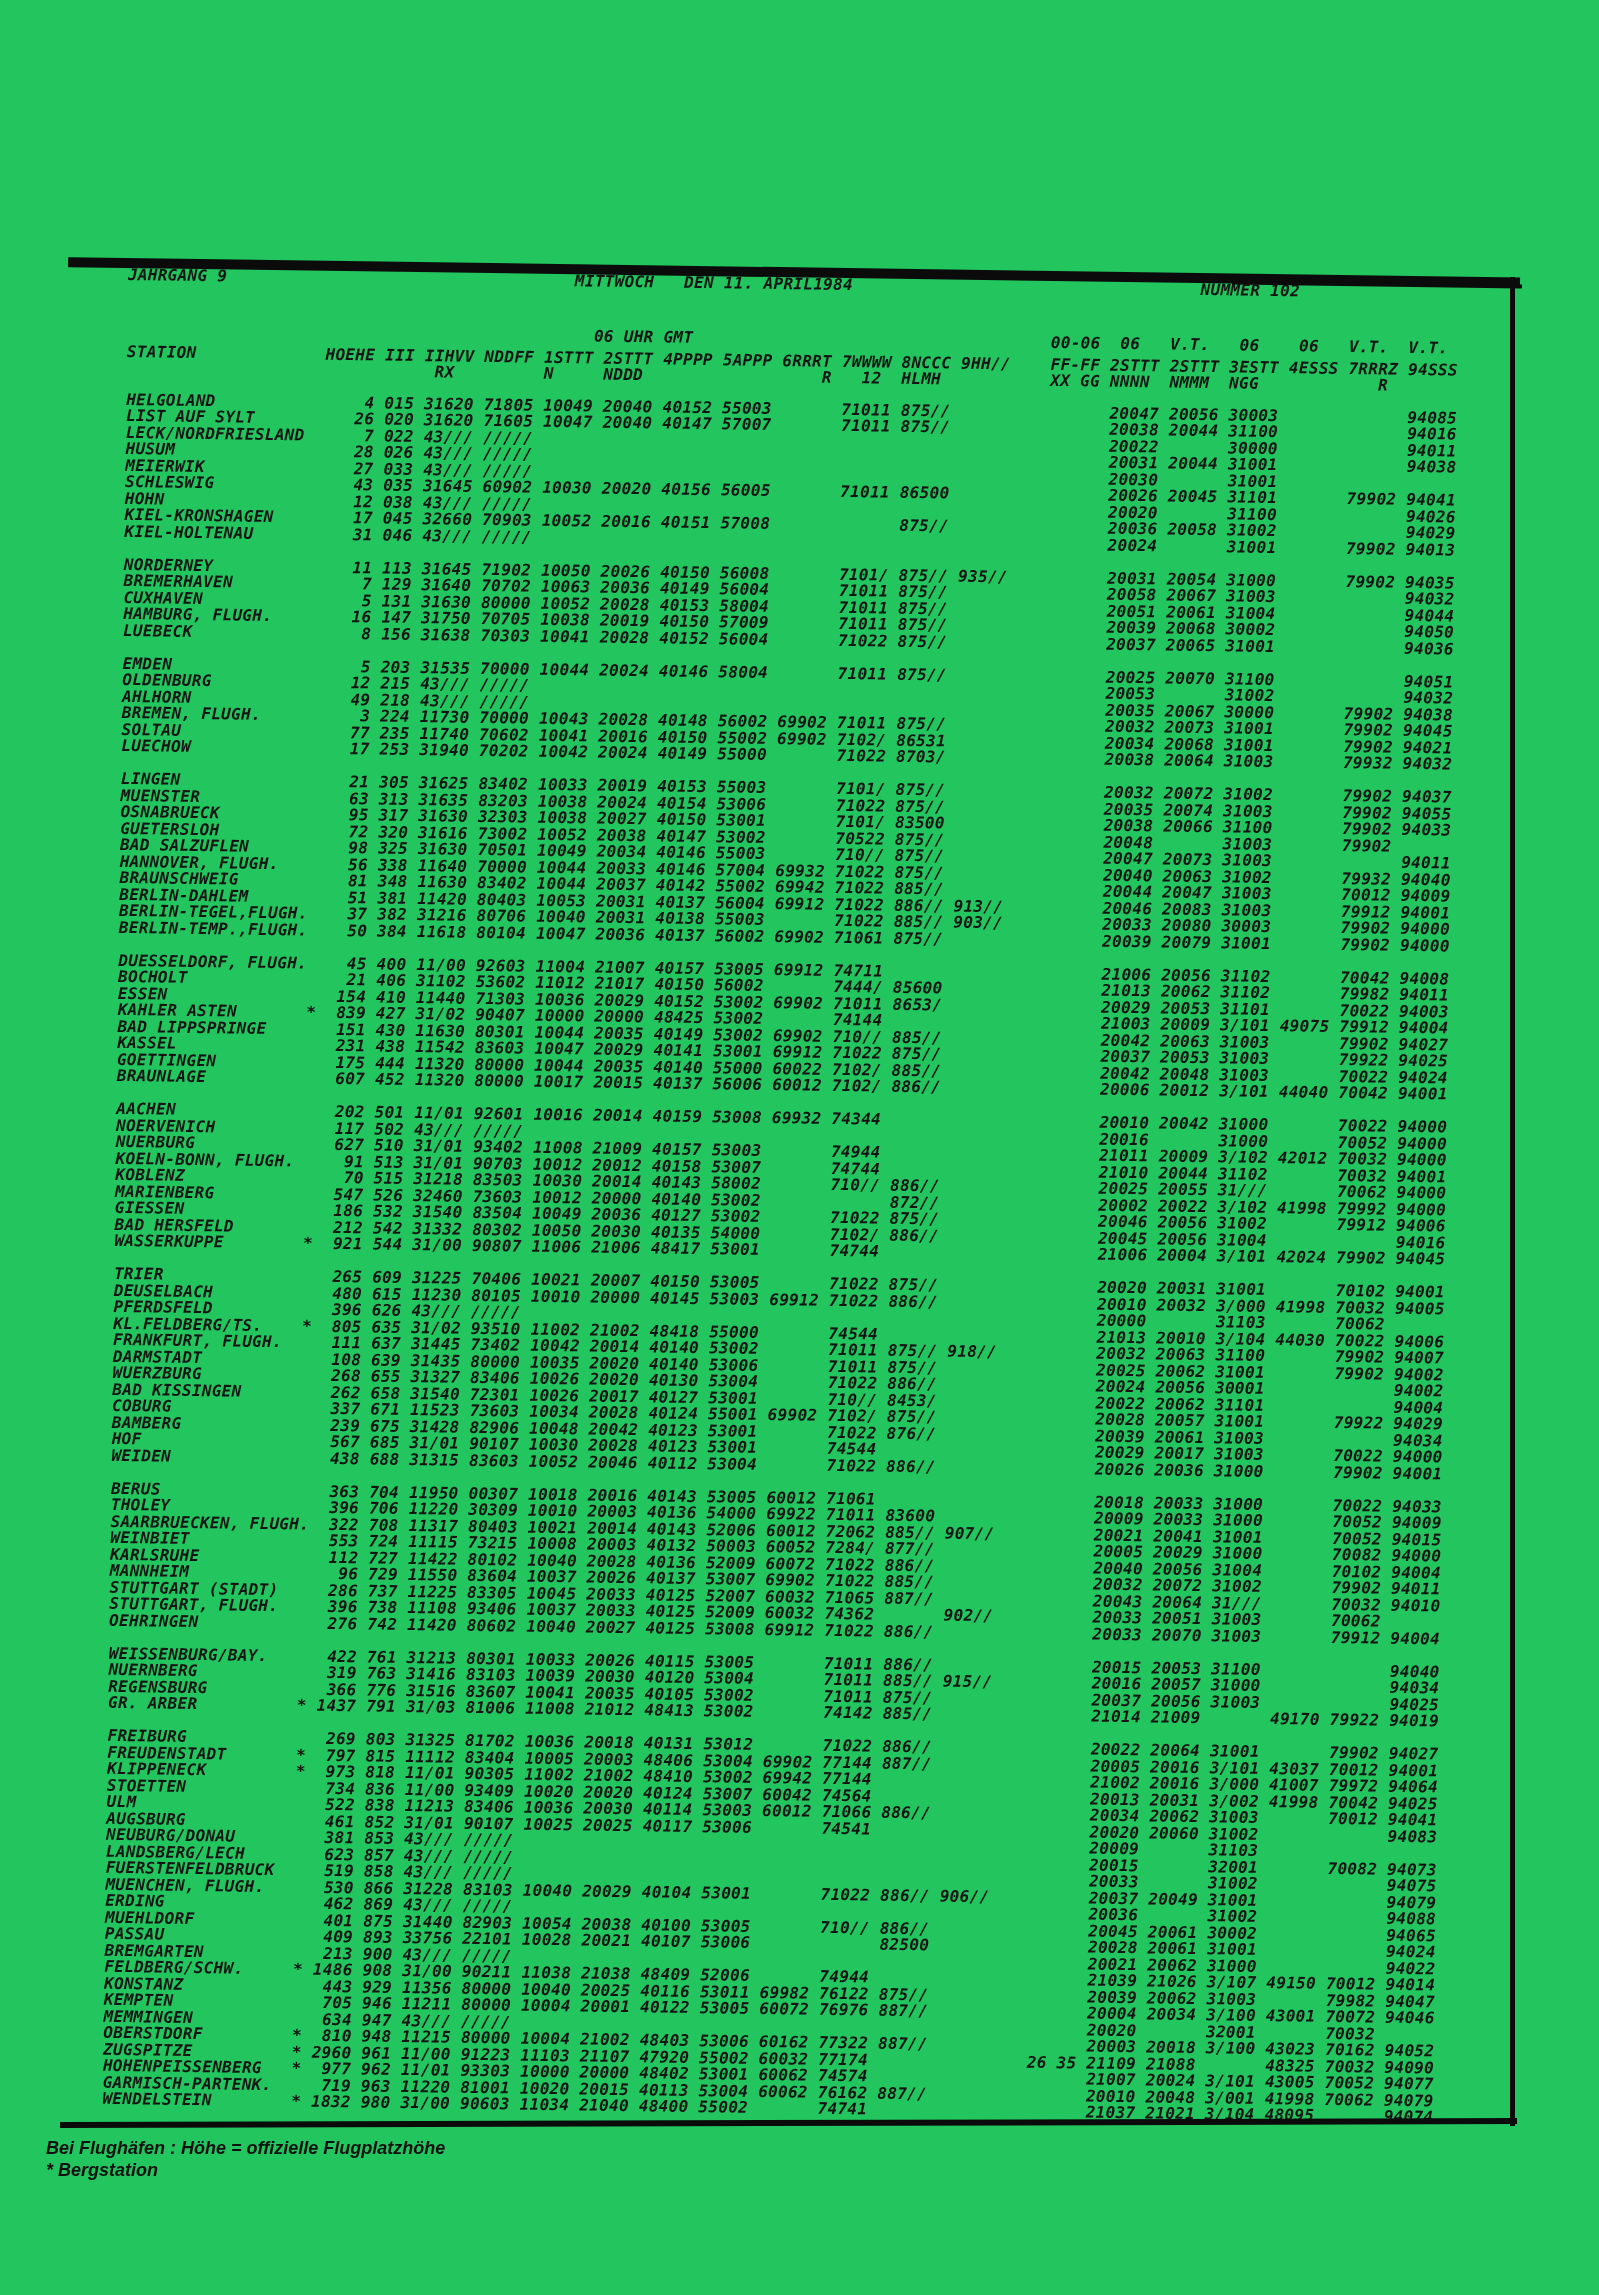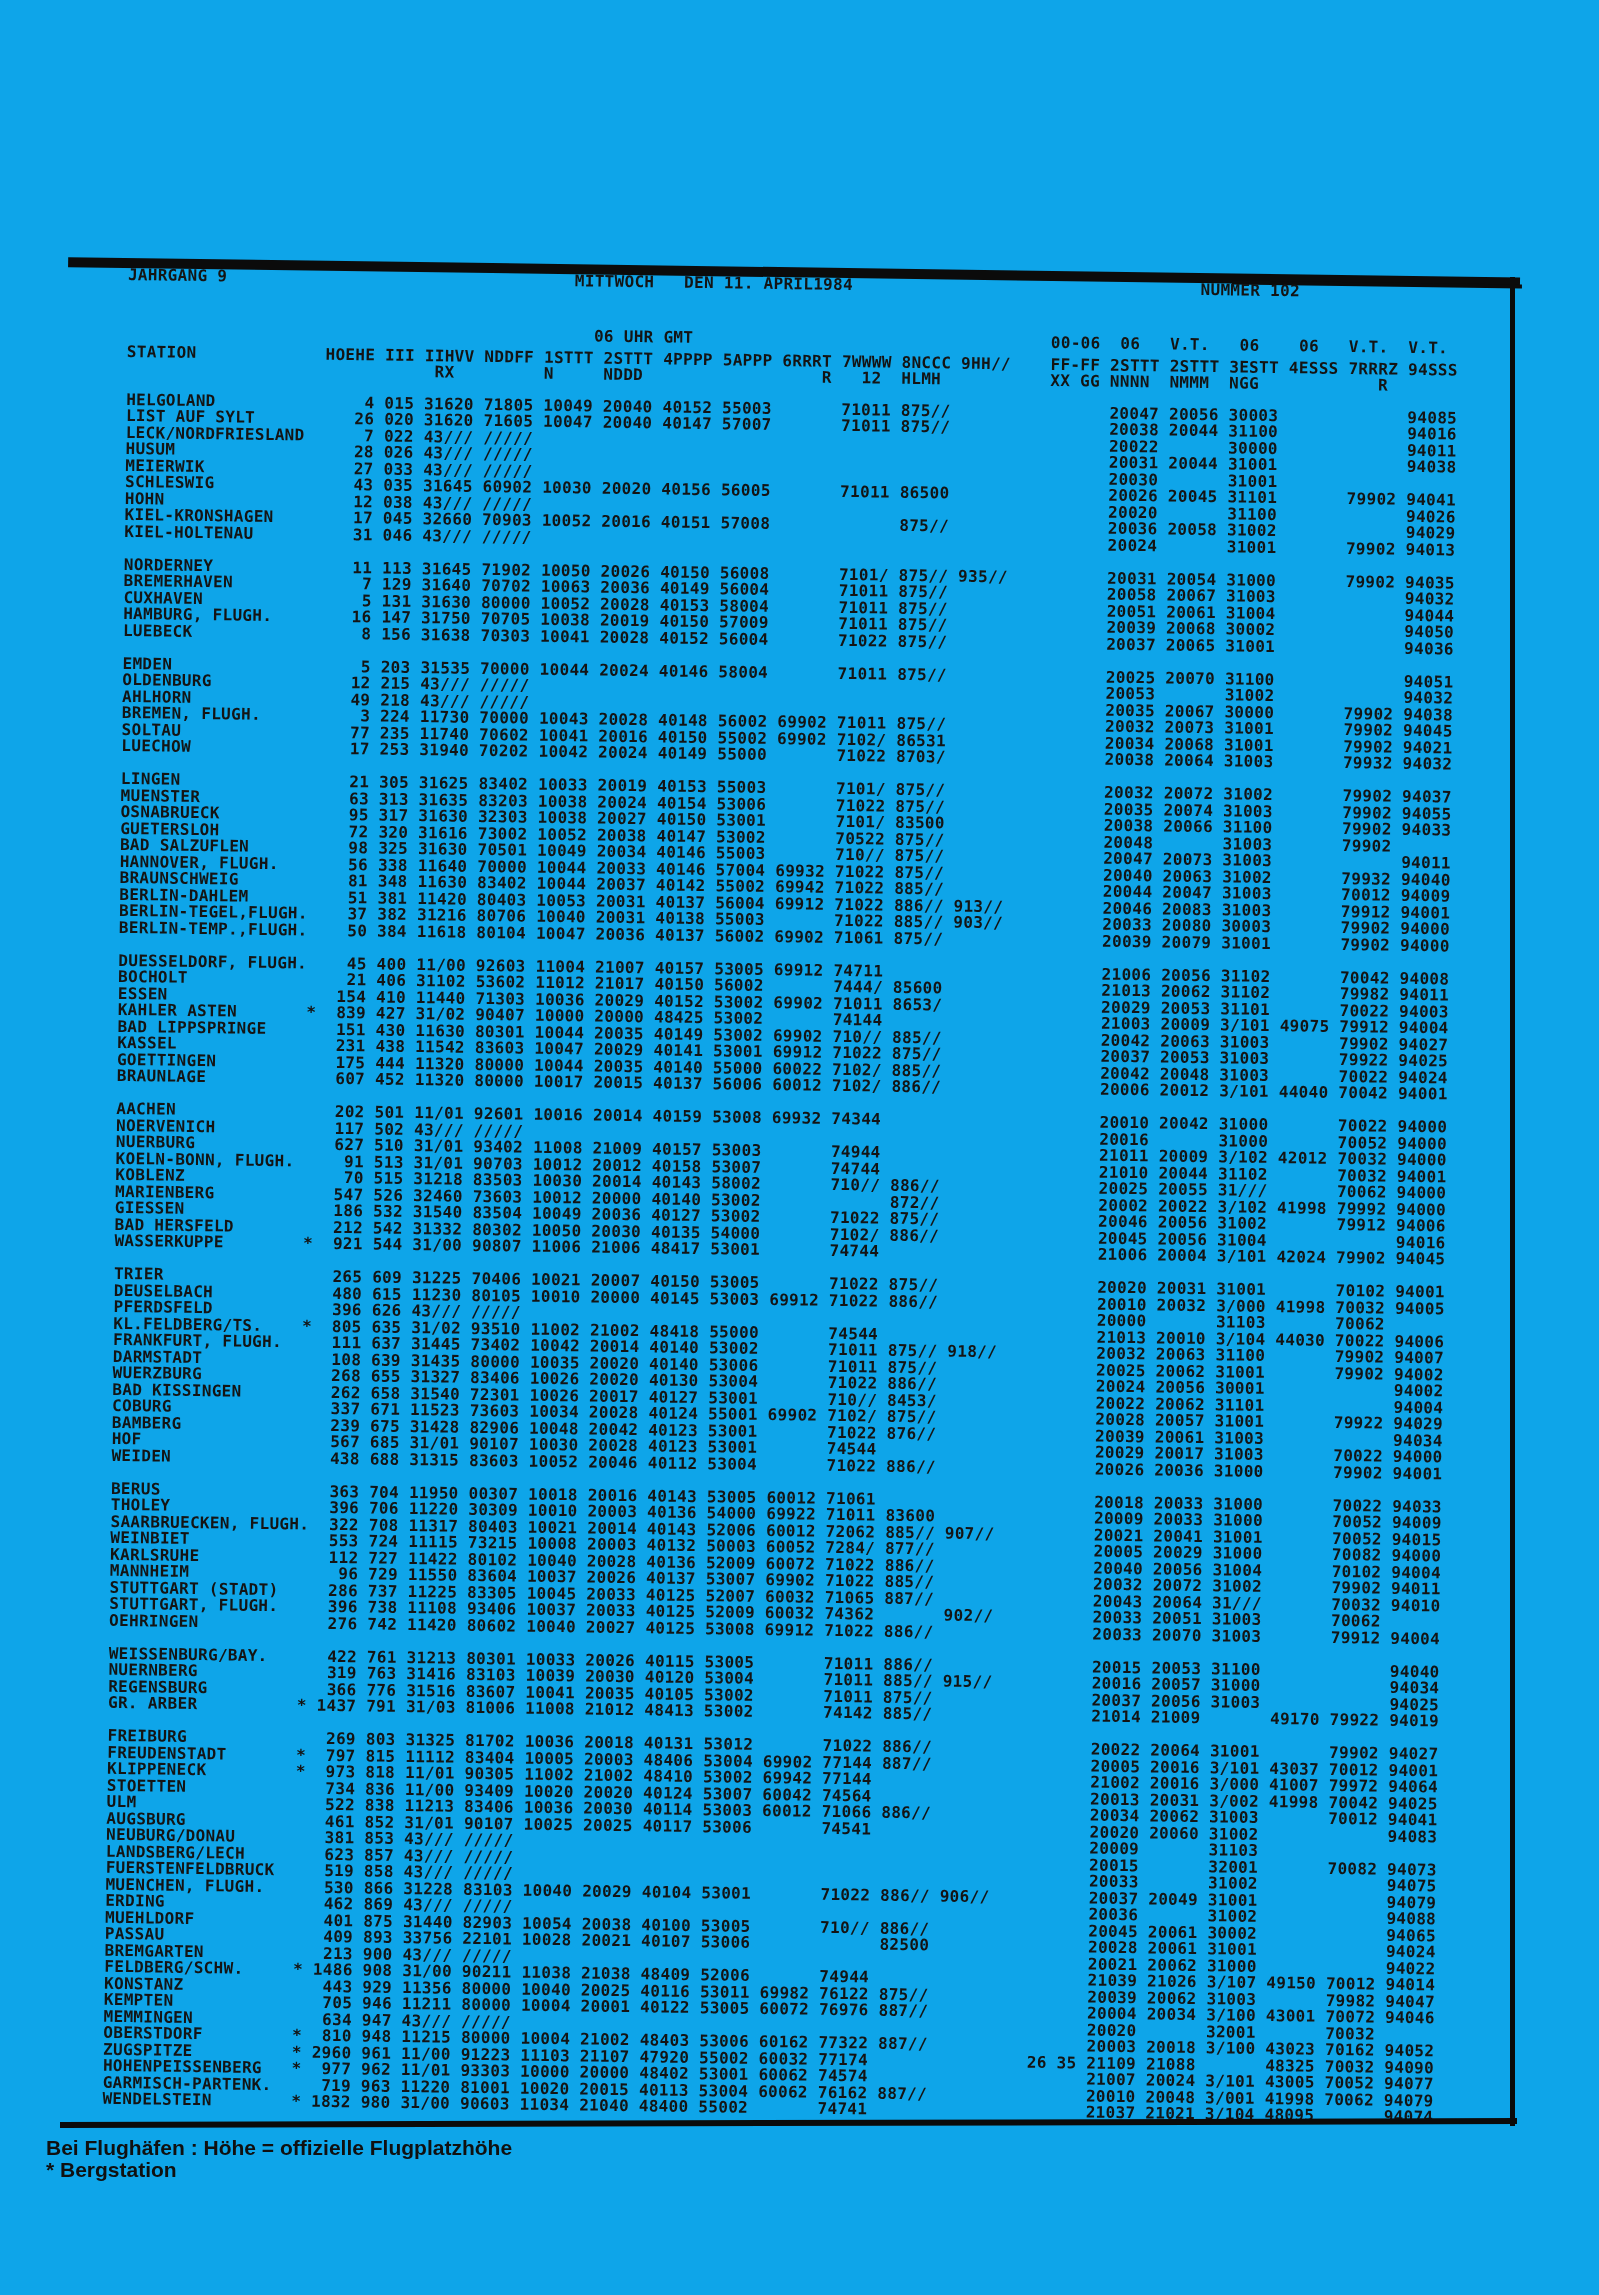--- a/index.html
+++ b/index.html
@@ -1,30 +1,30 @@
 <!DOCTYPE html>
 <html style="font-size:12.8px"><head>
 <meta charset="utf-8">
 <style>
   html,body{margin:0;padding:0;background:#ffffff;}
-  .page{position:relative;width:1600px;height:2295px;background:#0ea5e9;overflow:hidden;
-        font-family:"DejaVu Sans Mono",monospace;}
+  .page{position:relative;width:1600px;height:2295px;background:#22c55e;overflow:hidden;
+        font-family:"DejaVu Sans Mono",monospace;font-style:italic;}
   .rot{position:absolute;left:0;top:0;width:1600px;height:2295px;
        transform:rotate(0.8deg);transform-origin:128px 272px;}
   .doc{position:absolute;left:128px;top:267px;}
   .ln{white-space:pre;font-size:16px;line-height:16.5px;height:16.5px;
       font-weight:700;color:#141414;letter-spacing:0.3px;}
   .sp{width:8px;}
   .edge-top{position:absolute;left:68px;top:258px;width:1452px;height:9.6px;background:#0b0b0b;}
   .edge-top2{position:absolute;left:1232px;top:265px;width:290px;height:4px;background:#0b0b0b;}
   .edge-right{position:absolute;left:1510px;top:277px;width:4.8px;height:1849px;background:#0b0b0b;}
   .edge-bottom{position:absolute;left:60px;top:2120px;width:1457px;height:6.4px;background:#0b0b0b;
                transform:rotate(-0.15deg);}
   .footnotes{position:absolute;left:46px;top:2137px;color:#101010;
-             font-family:"Liberation Sans",sans-serif;font-weight:700;font-size:21px;line-height:22.4px;}
+             font-family:"Liberation Sans",sans-serif;font-weight:700;font-size:18px;line-height:22.4px;}
 </style>
 </head>
 <body>
 
 <div class="page">
   <div class="rot">
     <div class="edge-top"></div>
     <div class="edge-top2"></div>
     <div class="doc" id="doc">
         <div class="ln">JAHRGANG 9                                   MITTWOCH   DEN 11. APRIL1984                                   NUMMER 102                 </div>

